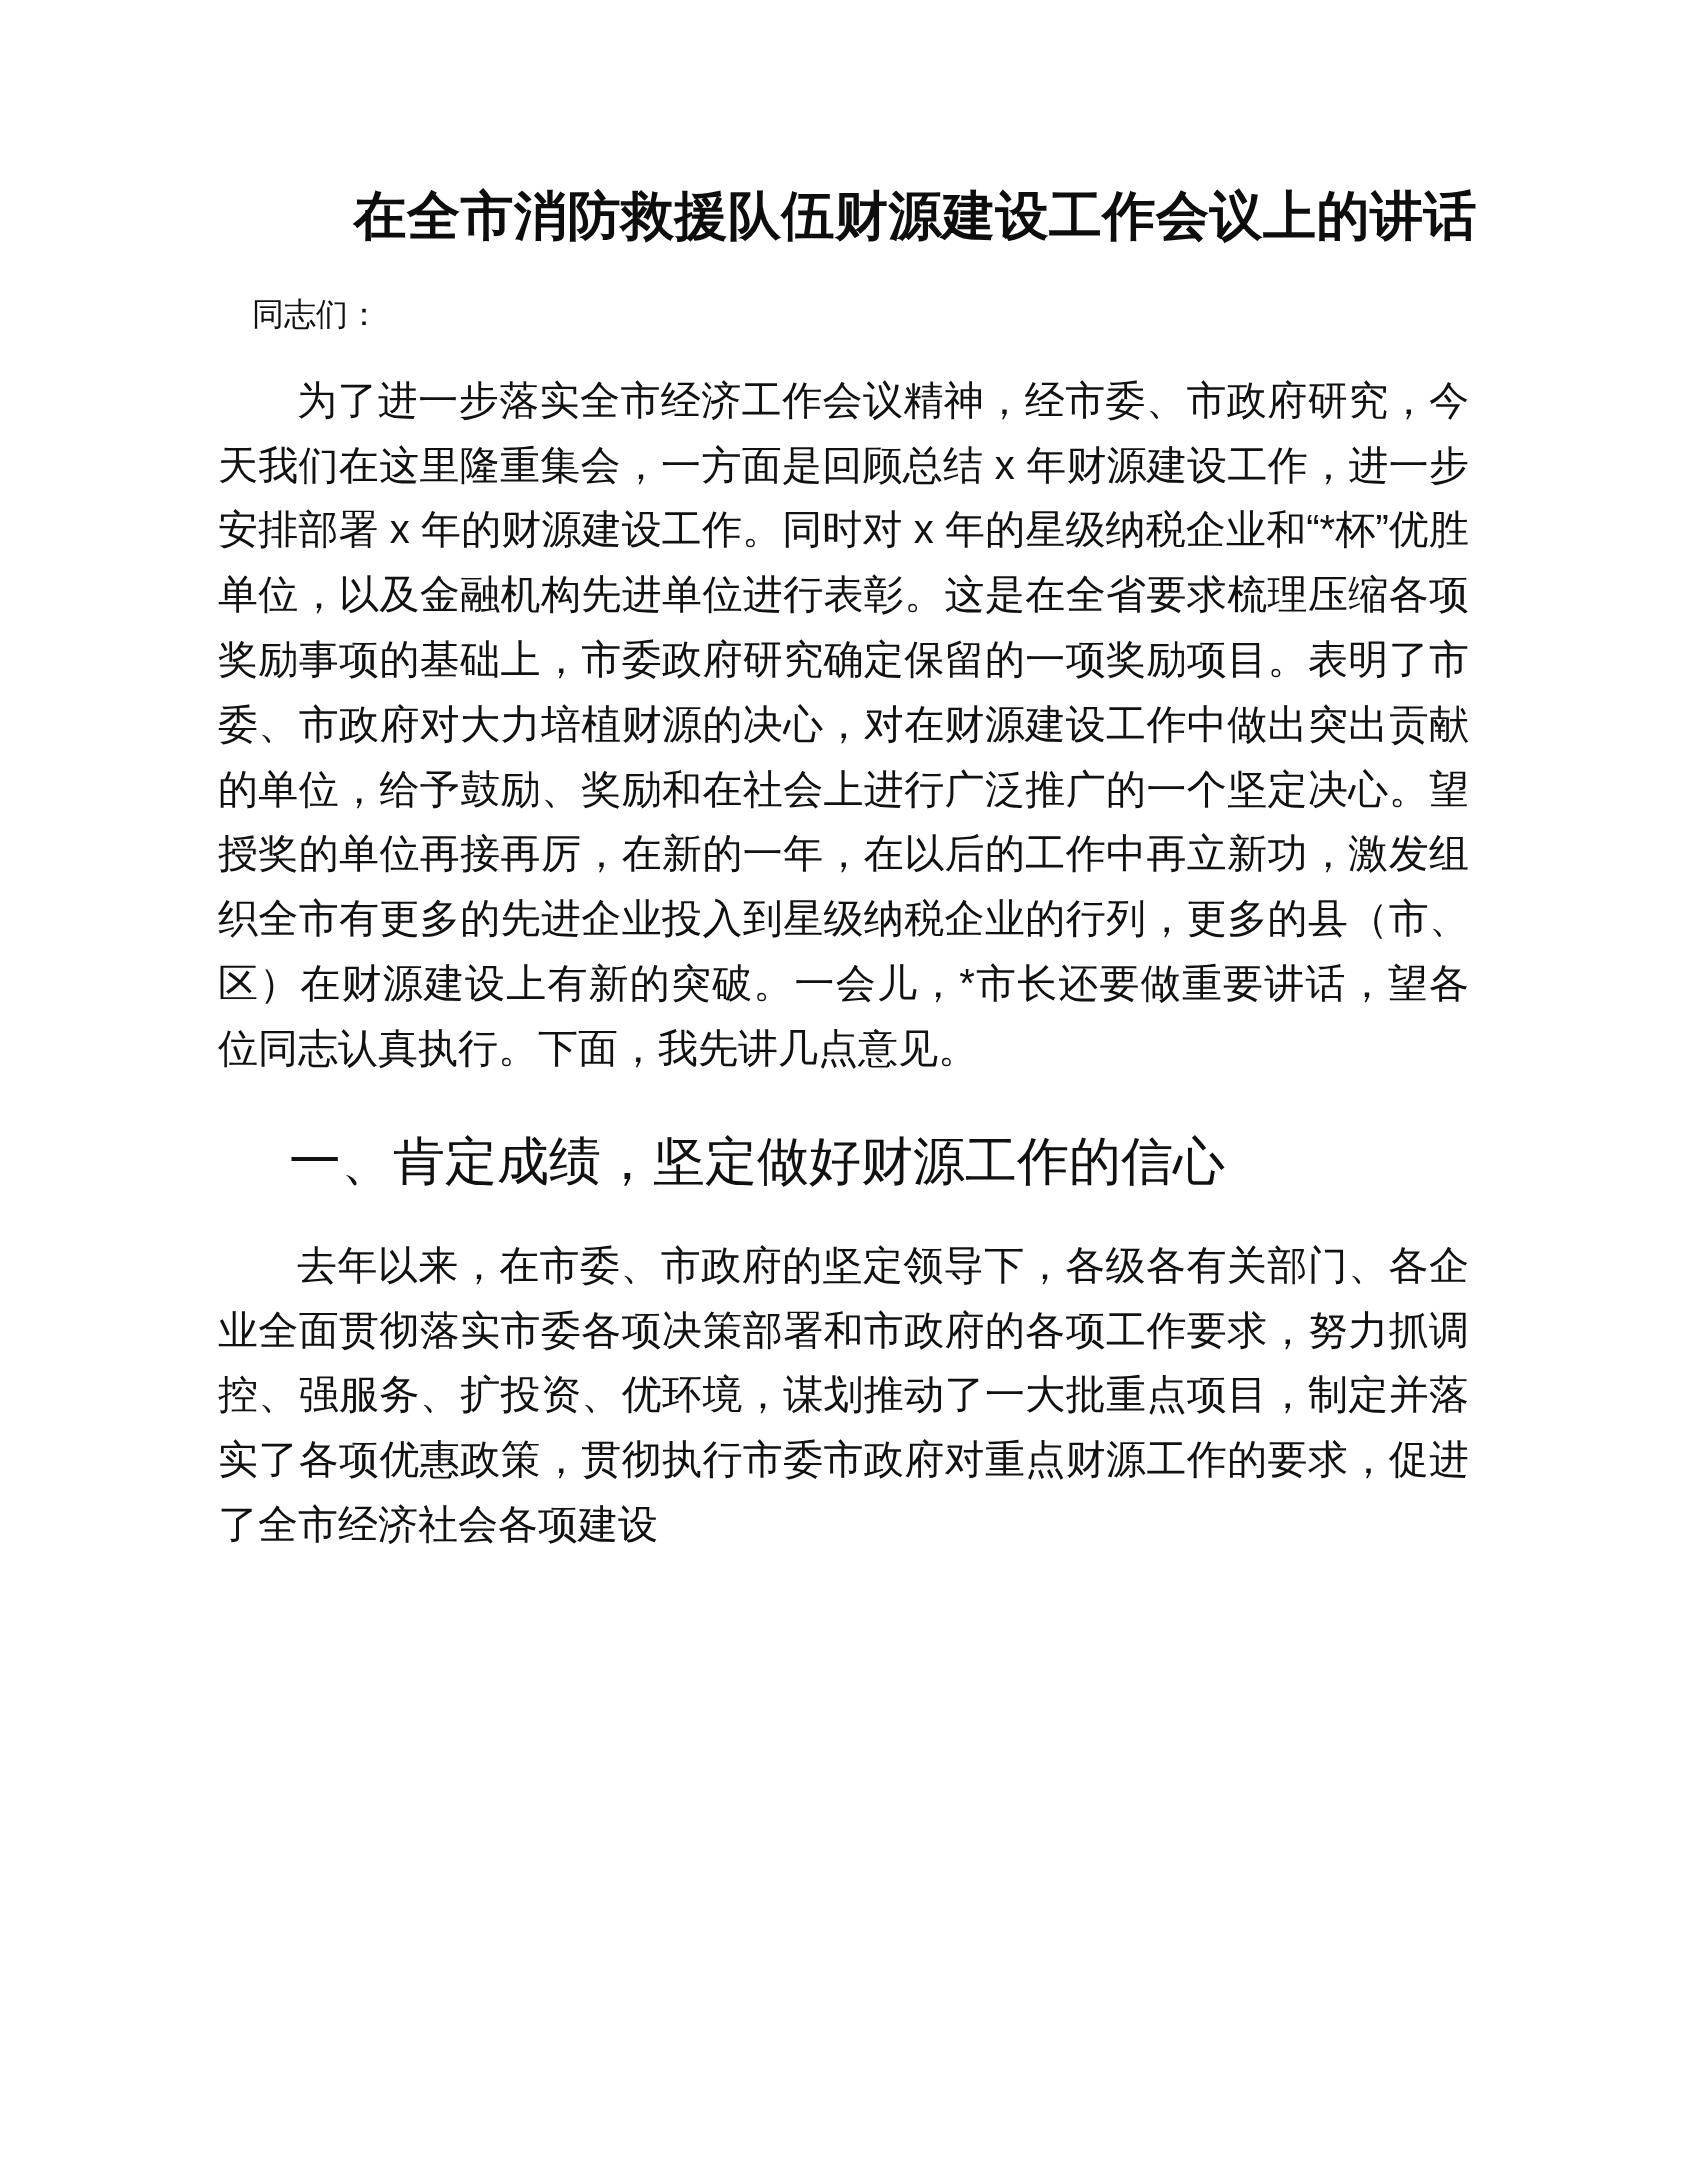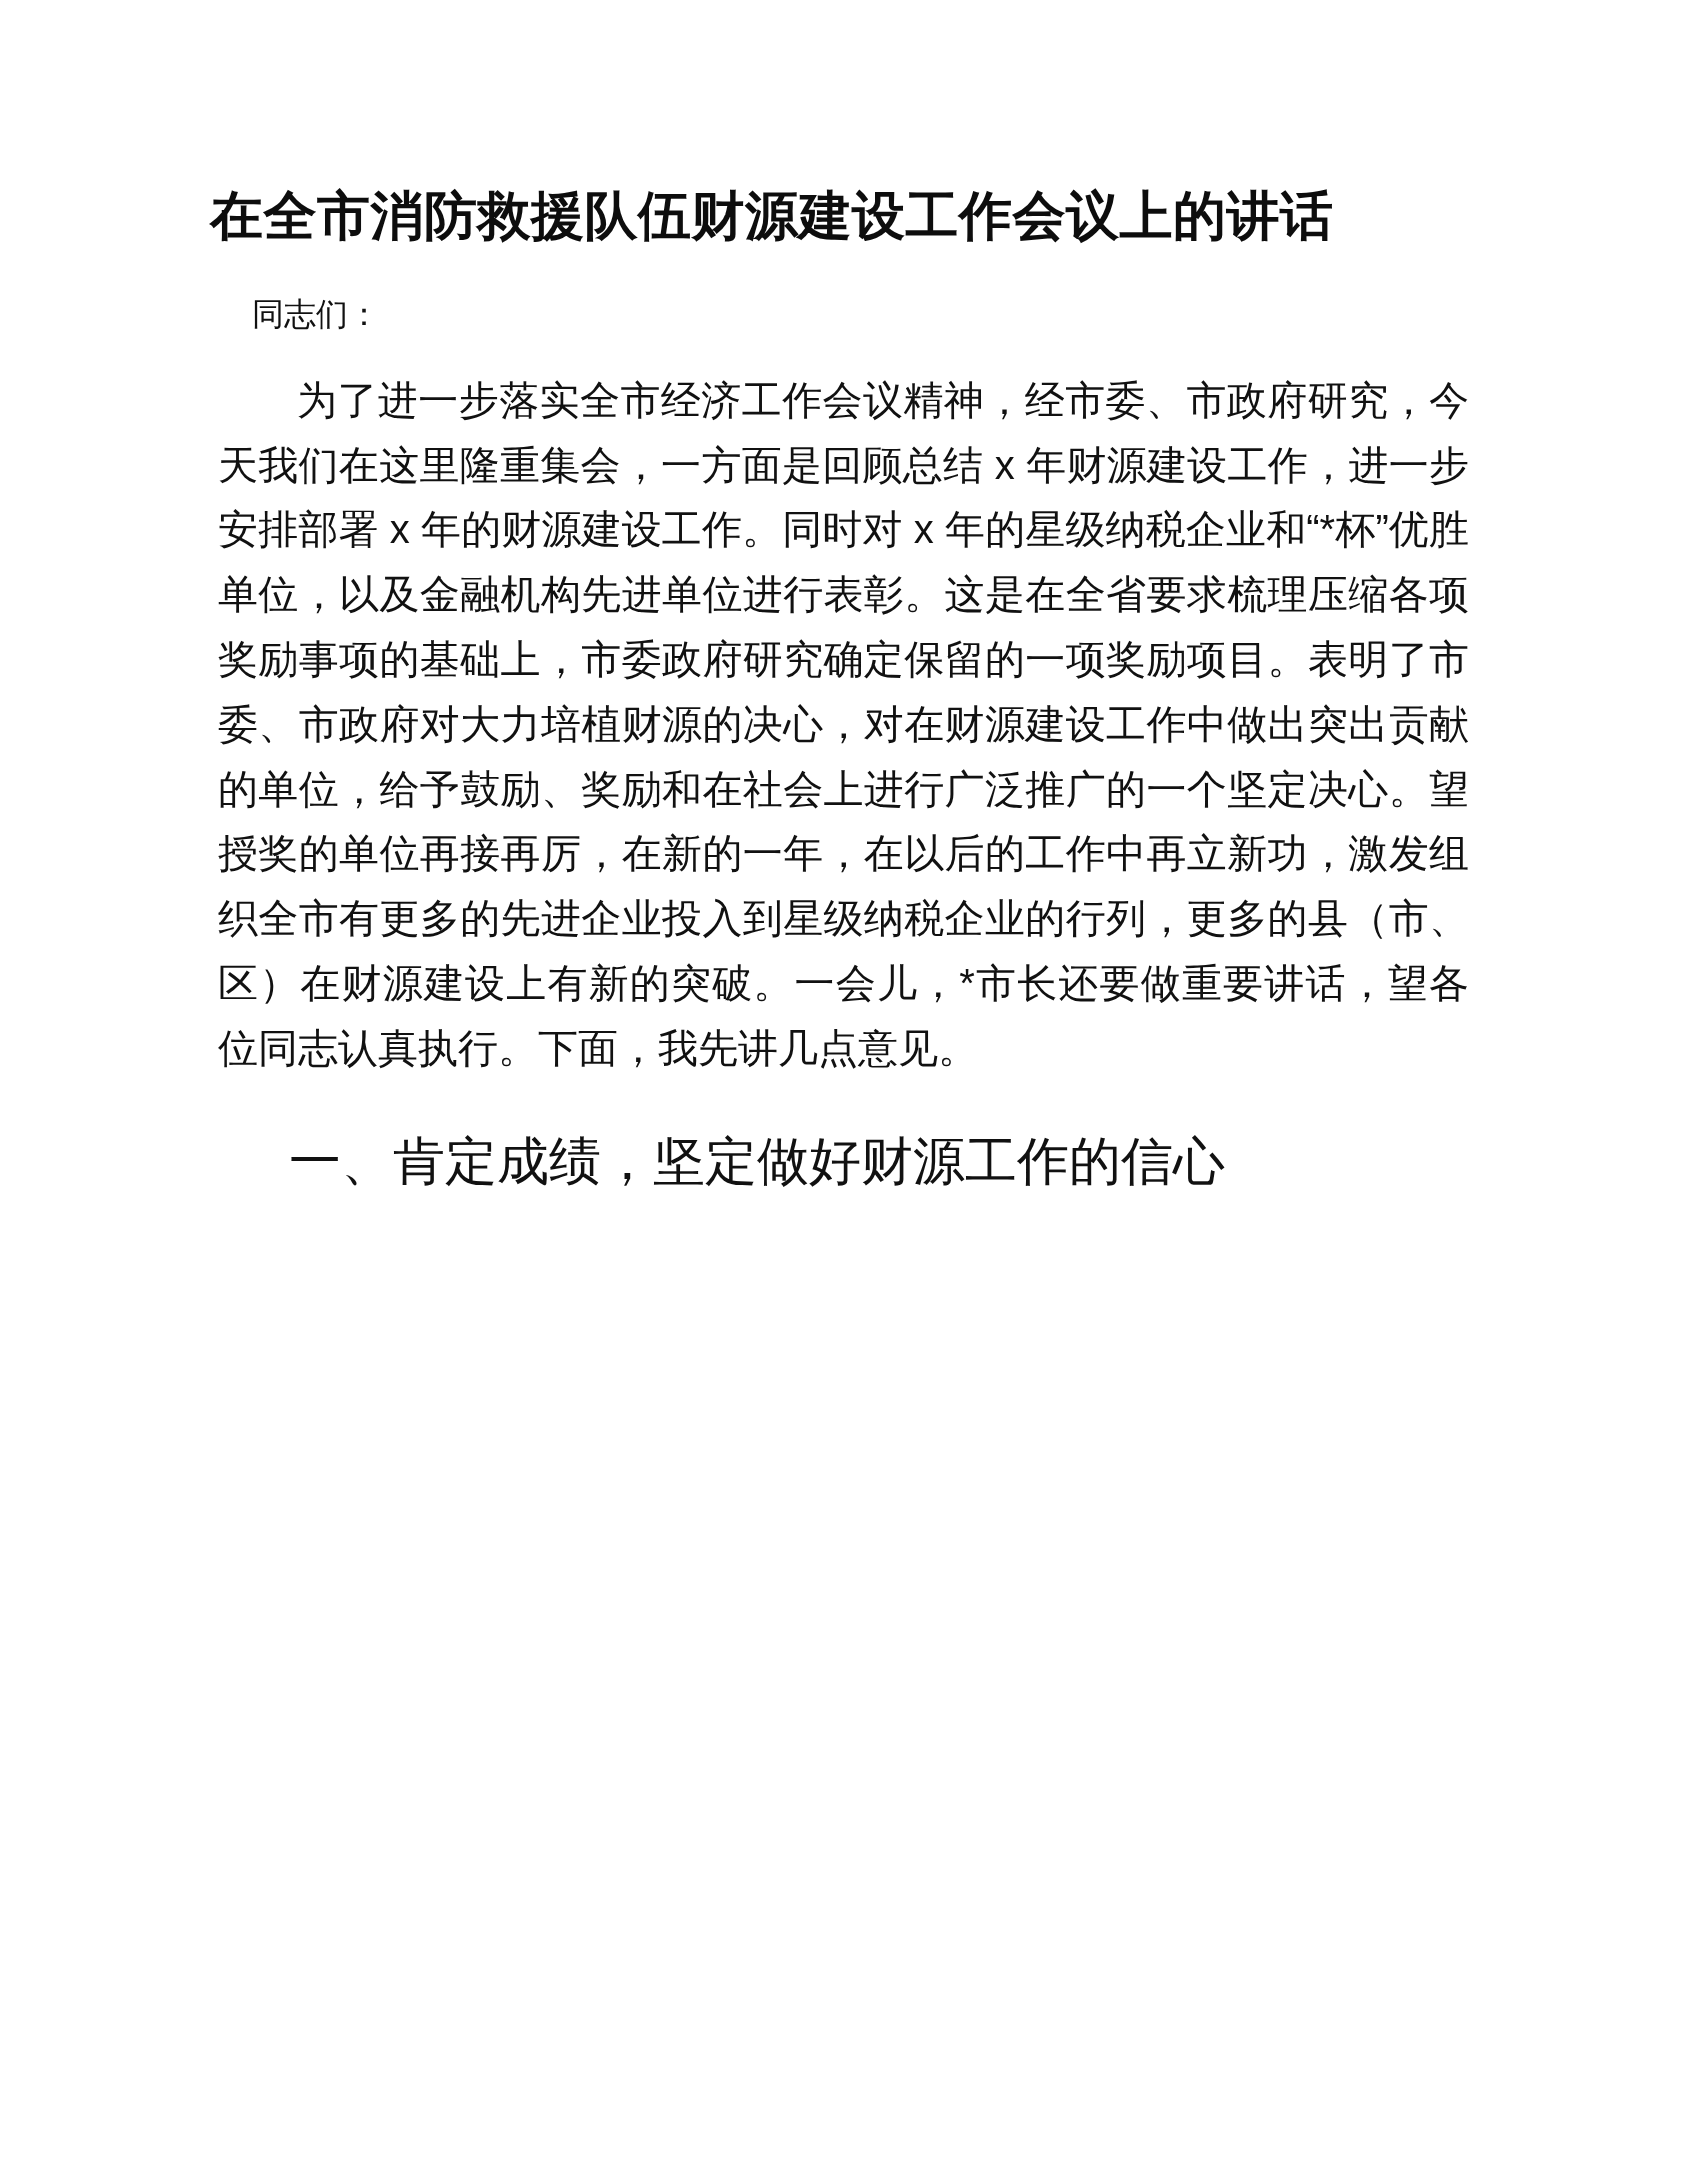--- a/index.html
+++ b/index.html
@@ -24,21 +24,21 @@
     position: absolute;
     left: 210px;
     top: 0;
     width: 1267px;
   }
 
   .doc-title {
     font-size: 53px;
     line-height: 1.28;
     font-weight: bold;
-    text-align: left;
+    text-align: right;
     letter-spacing: 0.5px;
     margin: 0;
     padding-top: 182px;
     color: #0d0d0d;
   }
 
   .salutation {
     font-size: 32px;
     line-height: 1.5;
     margin: 0;
@@ -79,16 +79,17 @@
   <div class="content">
 
     <h1 class="doc-title">在全市消防救援队伍财源建设工作会议上的讲话</h1>
 
     <p class="salutation">同志们：</p>
 
     <p class="para">为了进一步落实全市经济工作会议精神，经市委、市政府研究，今天我们在这里隆重集会，一方面是回顾总结 x 年财源建设工作，进一步安排部署 x 年的财源建设工作。同时对 x 年的星级纳税企业和“*杯”优胜单位，以及金融机构先进单位进行表彰。这是在全省要求梳理压缩各项奖励事项的基础上，市委政府研究确定保留的一项奖励项目。表明了市委、市政府对大力培植财源的决心，对在财源建设工作中做出突出贡献的单位，给予鼓励、奖励和在社会上进行广泛推广的一个坚定决心。望授奖的单位再接再厉，在新的一年，在以后的工作中再立新功，激发组织全市有更多的先进企业投入到星级纳税企业的行列，更多的县（市、区）在财源建设上有新的突破。一会儿，*市长还要做重要讲话，望各位同志认真执行。下面，我先讲几点意见。</p>
 
     <p class="section-heading">一、肯定成绩，坚定做好财源工作的信心</p>
 
+    <p class="para last-para">去年以来，在市委、市政府的坚定领导下，各级各有关部门、各企业全面贯彻落实市委各项决策部署和市政府的各项工作要求，努力抓调控、强服务、扩投资、优环境，谋划推动了一大批重点项目，制定并落实了各项优惠政策，贯彻执行市委市政府对重点财源工作的要求，促进了全市经济社会各项建设</p>
 
   </div>
 </div>
 
 
 </body></html>

